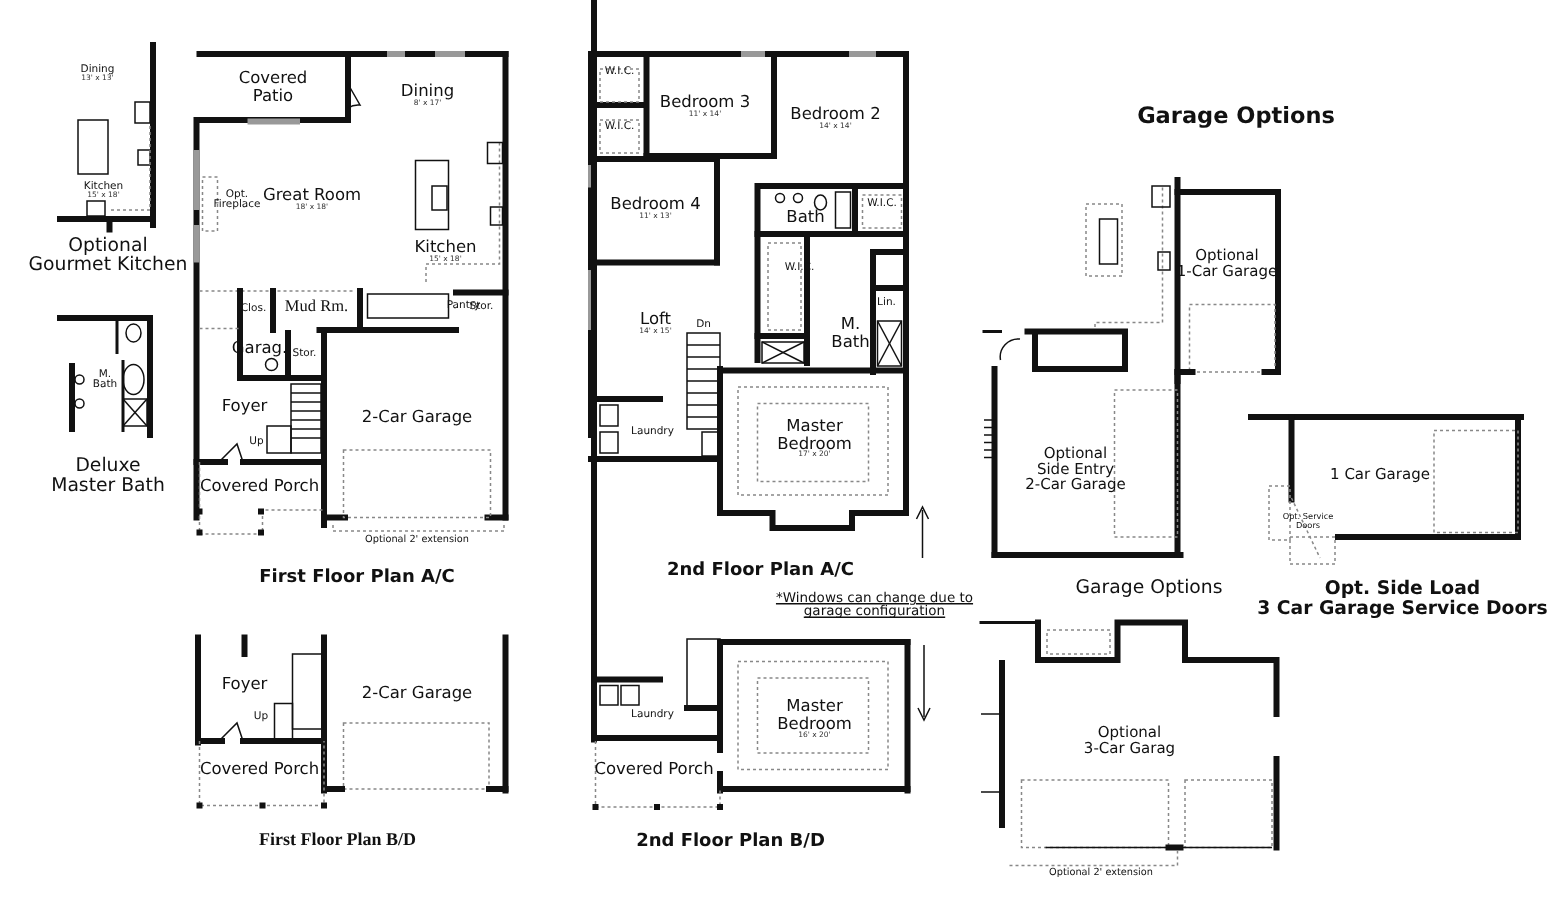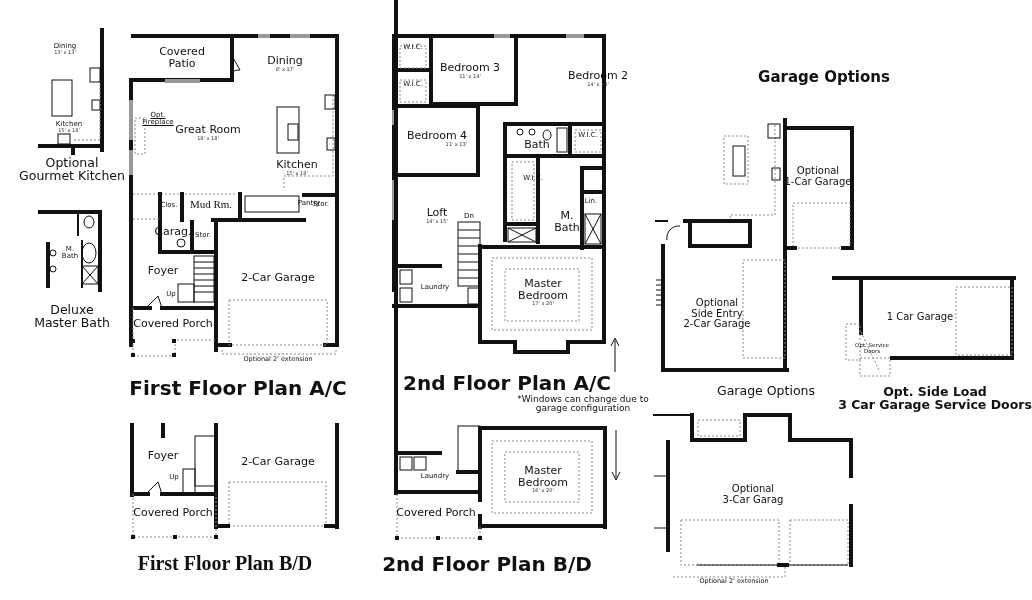--- a/index.html
+++ b/index.html
@@ -7,21 +7,21 @@
   svg{position:absolute;left:0;top:0;}
   .w{stroke:#111;stroke-width:4;fill:none;stroke-linecap:square;}
   .wt{stroke:#111;stroke-width:2;fill:none;}
   .th{stroke:#111;stroke-width:1;fill:none;}
   .dot{stroke:#888;stroke-width:1;fill:none;stroke-dasharray:2 2;}
   .win{stroke:#999;stroke-width:4;}
   .lbl{position:absolute;text-align:center;white-space:nowrap;transform:translate(-50%,0);line-height:1.05;}
   .room{font-size:11px;}
   .dim{display:block;font-size:5px;color:#333;}
   .small{font-size:7px;}
-  .title{font-weight:bold;font-size:20px;}
+  .title{font-weight:bold;font-size:12px;}
   .cap{font-size:12.5px;}
 </style>
 </head>
 <body>
 
 <svg width="1032" height="600">
 
   <g>
     <line class="w" x1="102" y1="30" x2="102" y2="150"></line>
     <line class="w" x1="40" y1="146" x2="102" y2="146"></line>
@@ -299,62 +299,62 @@
     <div>Deluxe</div>
     <div>Master Bath</div>
   </div>
 
 <div class="lbl room" style="left:182px;top:46px;">
     <div>Covered</div>
     <div>Patio</div>
   </div>
 <div class="lbl room" style="left:285px;top:55px;"><span>Dining</span><span class="dim">8' x 17'</span></div>
 <div class="lbl room" style="left:208px;top:124px;"><span>Great Room</span><span class="dim">18' x 18'</span></div>
-<div class="lbl small" style="left:158px;top:112px;text-decoration:underline;">
+<div class="lbl small" style="left:158px;top:126px;">
     <div>Opt.</div>
     <div>Fireplace</div>
   </div>
 <div class="lbl room" style="left:297px;top:159px;"><span>Kitchen</span><span class="dim">15' x 18'</span></div>
 <div class="lbl small" style="left:169px;top:202px;">Clos.</div>
 <div class="lbl room" style="left:211px;top:199px;font-family:Liberation Serif, serif;">Mud Rm.</div>
 <div class="lbl small" style="left:273px;top:200px;margin-left:36px;">Pantry</div>
 <div class="lbl small" style="left:321px;top:201px;">Stor.</div>
 <div class="lbl room" style="left:173px;top:226px;">Garag.</div>
 <div class="lbl small" style="left:203px;top:232px;">Stor.</div>
 <div class="lbl room" style="left:163px;top:265px;">Foyer</div>
 <div class="lbl small" style="left:171px;top:291px;">Up</div>
 <div class="lbl room" style="left:278px;top:272px;">2-Car Garage</div>
 <div class="lbl room" style="left:173px;top:318px;">Covered Porch</div>
 <div class="lbl" style="left:278px;top:356px;font-size:6.5px;">Optional 2' extension</div>
 <div class="lbl title" style="left:238px;top:378px;">First Floor Plan A/C</div>
 
 <div class="lbl small" style="left:413px;top:44px;">W.I.C.</div>
 <div class="lbl small" style="left:413px;top:81px;">W.I.C.</div>
 <div class="lbl room" style="left:470px;top:62px;"><span>Bedroom 3</span><span class="dim">11' x 14'</span></div>
-<div class="lbl room" style="left:557px;top:70px;margin-left:41px;"><span>Bedroom 2</span><span class="dim">14' x 14'</span></div>
-<div class="lbl room" style="left:437px;top:130px;text-align:right;"><span>Bedroom 4</span><span class="dim">11' x 13'</span></div>
+<div class="lbl room" style="left:557px;top:70px;"><span>Bedroom 2</span><span class="dim">14' x 14'</span></div>
+<div class="lbl room" style="left:437px;top:130px;"><span>Bedroom 4</span><span class="dim">11' x 13'</span></div>
 <div class="lbl room" style="left:537px;top:139px;">Bath</div>
 <div class="lbl small" style="left:588px;top:132px;">W.I.C.</div>
 <div class="lbl small" style="left:533px;top:175px;">W.I.C.</div>
 <div class="lbl small" style="left:591px;top:198px;">Lin.</div>
 <div class="lbl room" style="left:567px;top:210px;">
     <div>M.</div>
     <div>Bath</div>
   </div>
 <div class="lbl room" style="left:437px;top:207px;"><span>Loft</span><span class="dim">14' x 15'</span></div>
 <div class="lbl small" style="left:469px;top:213px;">Dn</div>
 <div class="lbl small" style="left:435px;top:284px;">Laundry</div>
 <div class="lbl room" style="left:543px;top:278px;">
     <div>Master</div>
     <div>Bedroom</div>
     <span class="dim">17' x 20'</span>
   </div>
 <div class="lbl title" style="left:507px;top:373px;">2nd Floor Plan A/C</div>
 
-<div class="lbl" style="left:583px;top:395px;font-size:9px;">
+<div class="lbl" style="left:583px;top:395px;font-size:9px;text-decoration:underline;">
     <div>*Windows can change due to</div>
     <div>garage configuration</div>
   </div>
 
 <div class="lbl" style="left:824px;top:70px;font-size:15px;font-weight:bold;">Garage Options</div>
 <div class="lbl room" style="left:818px;top:166px;font-size:10px;">
     <div>Optional</div>
     <div>1-Car Garage</div>
   </div>
 <div class="lbl room" style="left:717px;top:298px;font-size:10px;">

